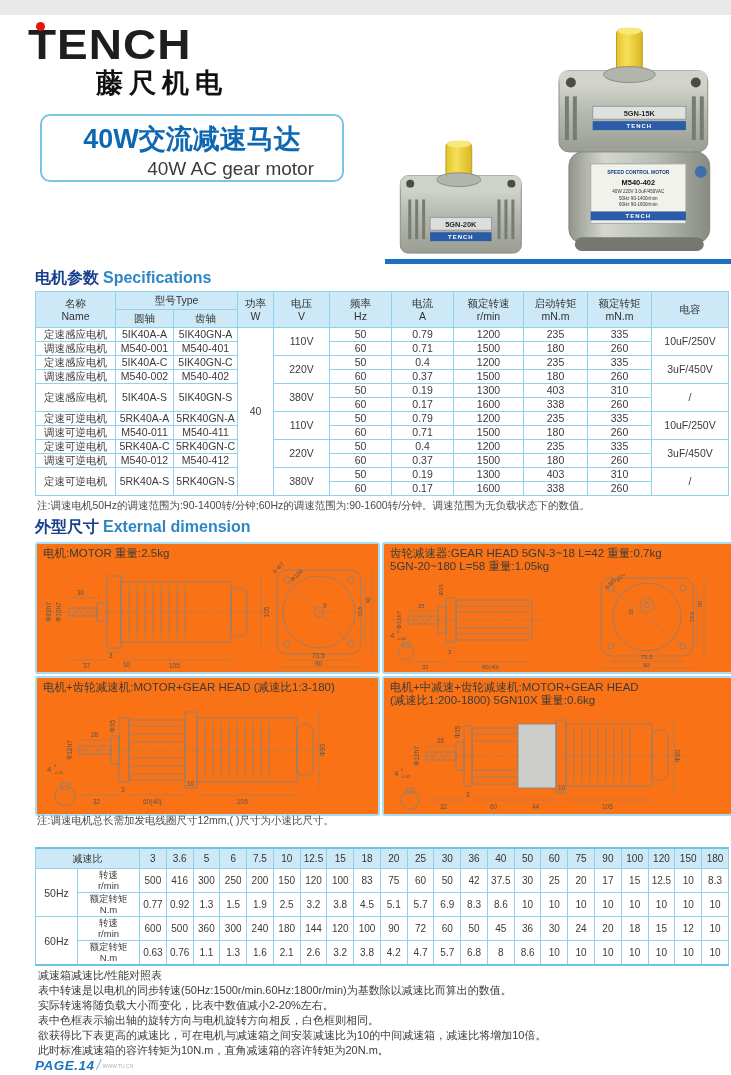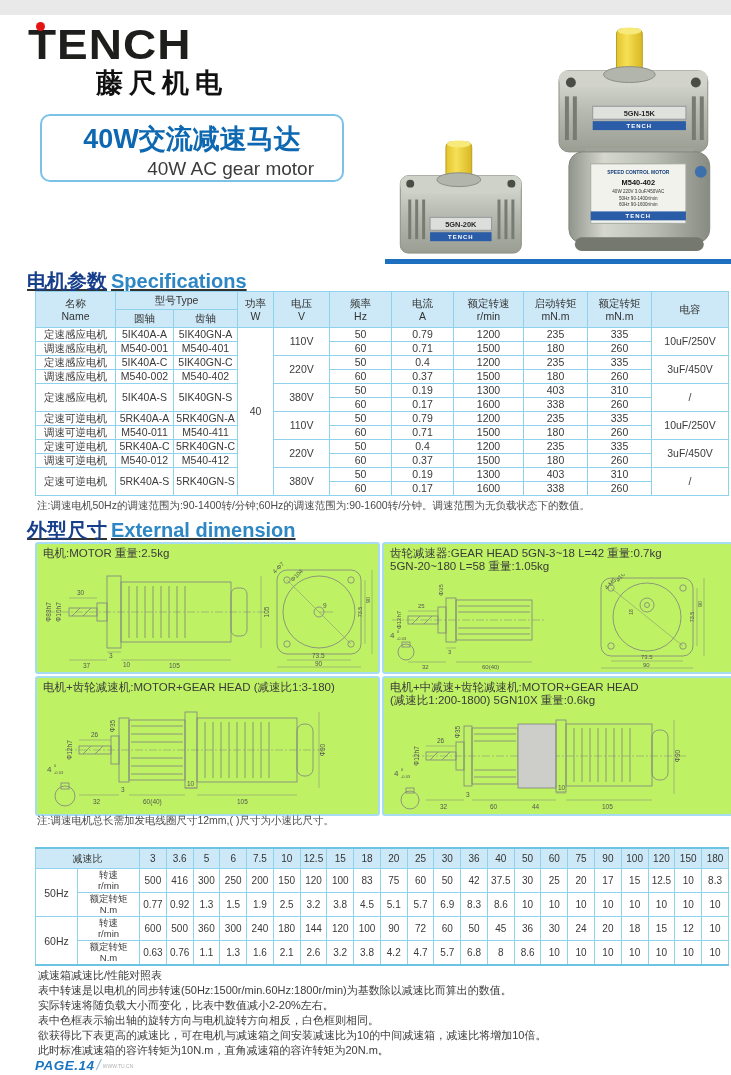--- a/index.html
+++ b/index.html
@@ -12,32 +12,32 @@
   .logo-cn{position:absolute;left:96px;top:50px;font-size:27px;font-weight:bold;letter-spacing:6px;color:#111;}
   
   .title-box{position:absolute;left:40px;top:99px;width:300px;height:64px;
              border:2px solid #7cc2e6;border-radius:10px;}
   .title-cn{margin-top:5px;text-align:center;font-size:27px;font-weight:bold;color:#0d68b1;}
   .title-en{text-align:right;padding-right:28px;font-size:19px;color:#3b3b3b;margin-top:1px;}
   
   .photos{position:absolute;left:385px;top:8px;width:346px;height:238px;}
   .blue-line{position:absolute;left:385px;top:244px;width:346px;height:5px;background:#1d70c0;}
   
-  .sec-head{position:absolute;left:27px;font-size:20px;text-decoration:underline;}
+  .sec-head{position:absolute;left:35px;font-size:16px;}
   .sec-cn{font-weight:bold;color:#173f8c;}
   .sec-en{color:#2d87c5;font-weight:600;margin-left:4px;}
   
   table{border-collapse:collapse;table-layout:fixed;}
   .spec{position:absolute;left:35px;top:276px;width:694px;font-size:10.5px;}
   .spec th,.spec td{border:1px solid #8ed2ec;text-align:center;padding:0;}
   .spec th{background:#cde9f7;font-weight:normal;height:17px;line-height:1.15;color:#333;}
   .spec td{height:13px;line-height:13px;color:#3a3a3a;}
   .note{position:absolute;left:37px;font-size:10.5px;color:#4a4a4a;}
   
-  .dim-box{position:absolute;border:2px solid #a5dcf2;border-radius:3px;background:#bef264;}
+  .dim-box{position:absolute;border:2px solid #a5dcf2;border-radius:3px;background:#f97316;}
   .dim-title{position:absolute;left:6px;top:3px;font-size:11.5px;color:#3a3a3a;line-height:1.15;z-index:2;}
   .dim-svg{position:absolute;left:2px;}
   .dim-svg text{font-family:"Liberation Sans","DejaVu Sans",sans-serif;}
   
   .load{position:absolute;left:35px;top:832px;width:694px;font-size:10px;
         border-top:2px solid #6cc4e4;border-bottom:2px solid #6cc4e4;}
   .load th,.load td{border:1px solid #8ed2ec;text-align:center;padding:0;}
   .load th{background:#cde9f7;font-weight:normal;height:19px;color:#333;}
   .load td{height:23px;color:#3a3a3a;}
   .load td.rl{font-size:9.5px;line-height:1.1;}

